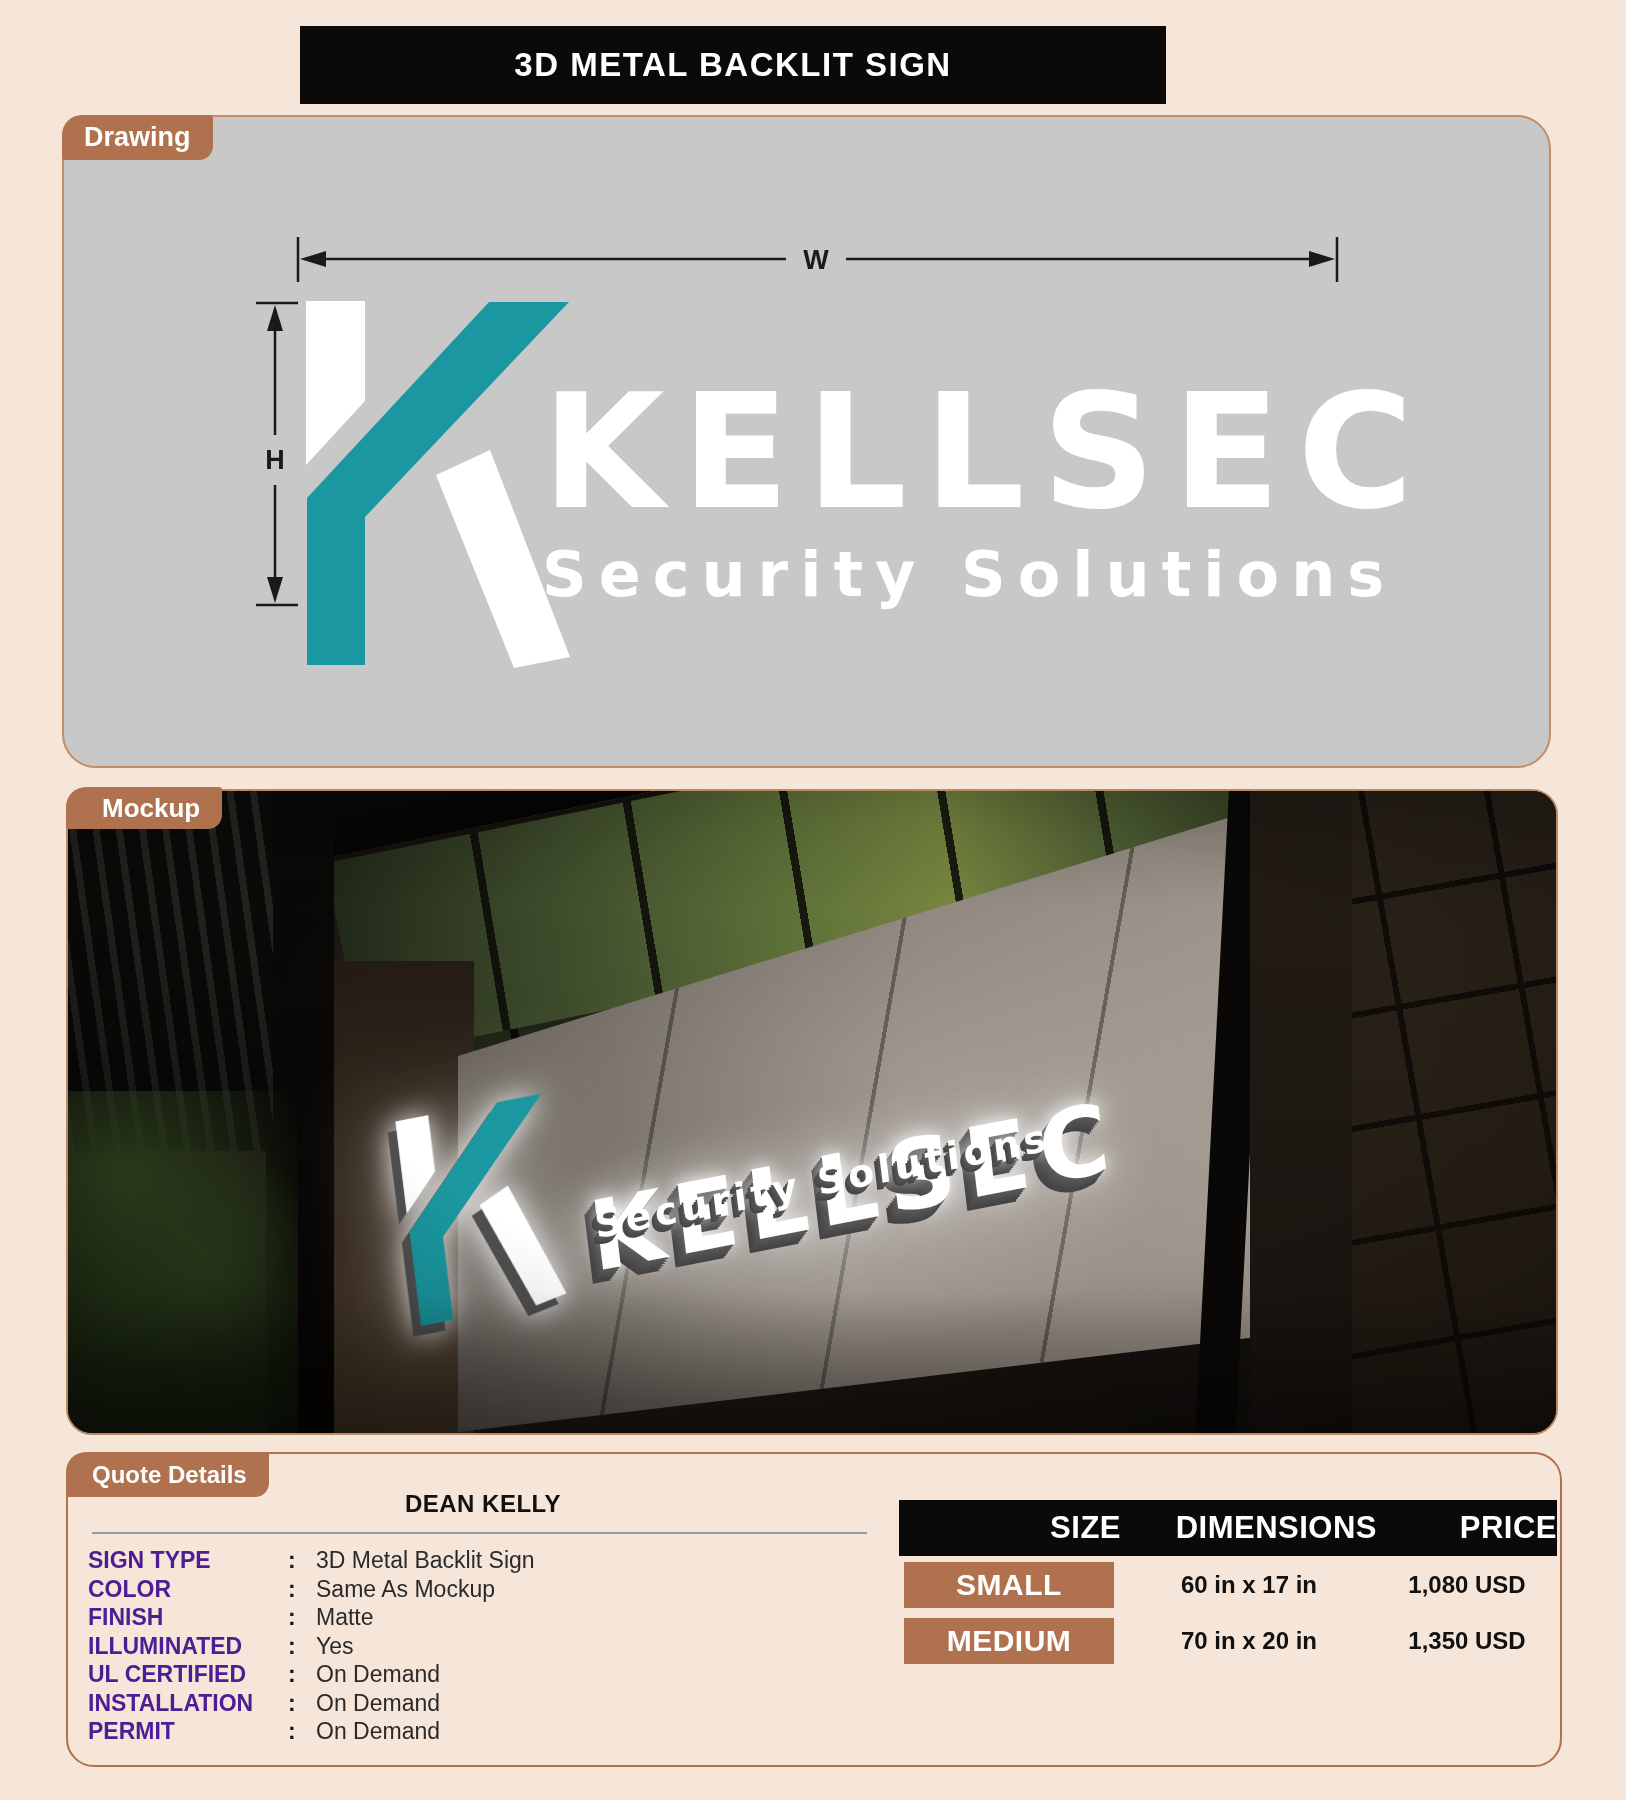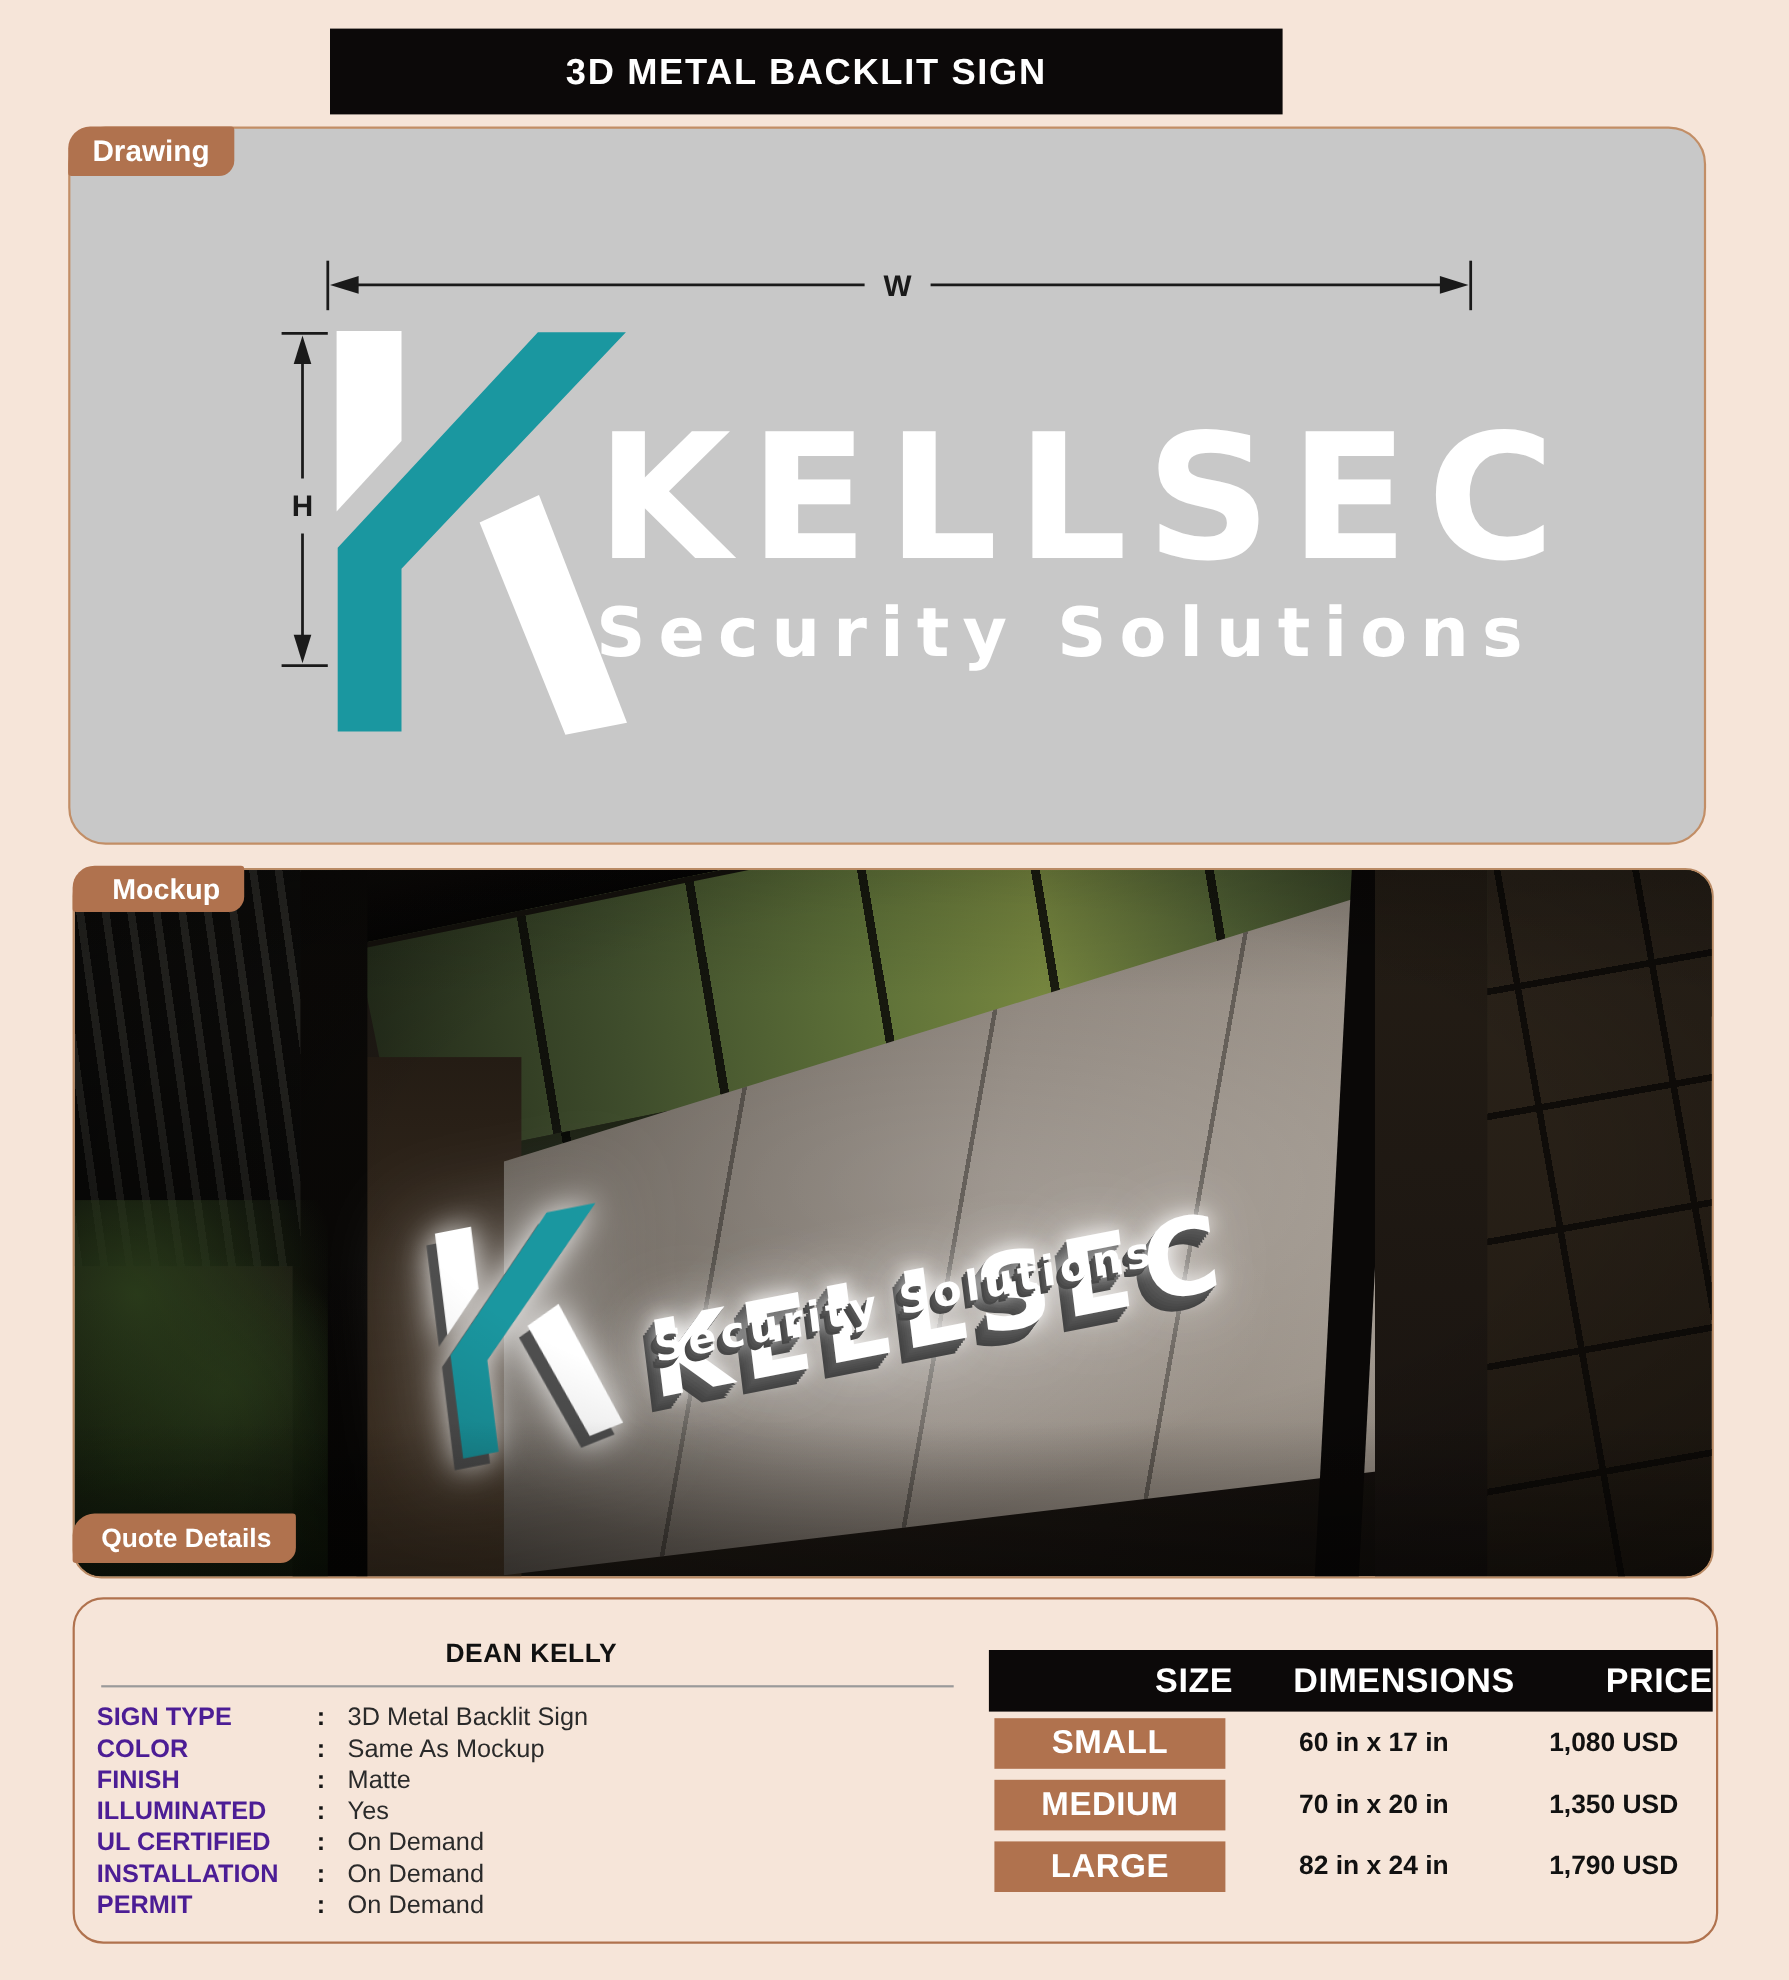--- a/index.html
+++ b/index.html
@@ -18,21 +18,21 @@
   }
 
   
   .tab {
     position:absolute; background:#b0724e; color:#fff; font-weight:bold;
     display:flex; align-items:center; padding:0 22px;
     border-radius:20px 3px 14px 3px; z-index:6;
   }
   .tab-drawing { left:62px; top:115px; height:45px; font-size:27px; }
   .tab-mockup  { left:66px; top:787px; height:42px; font-size:26px;padding-left:36px; }
-  .tab-quote   { left:66px; top:1376px; height:45px; font-size:24px;padding-left:26px; }
+  .tab-quote   { left:66px; top:1452px; height:45px; font-size:24px;padding-left:26px; }
 
   
   .drawing-box {
     position:absolute; left:62px; top:115px; width:1489px; height:653px;
     background:#c8c8c8; border:2px solid #c28e66; border-radius:34px; overflow:hidden;
   }
   .drawing-box svg { position:absolute; left:0; top:0; }
   .dim-stroke { stroke:#1a1a1a; stroke-width:2.5; }
   .dim-fill { fill:#1a1a1a; }
   .dim-text { fill:#1a1a1a; font-family:"Liberation Sans",sans-serif; font-weight:bold; font-size:27px; }
@@ -273,24 +273,19 @@
       <div class="size-row r1">
         <div class="size-badge">SMALL</div>
         <div class="size-dim">60 in x 17 in</div>
         <div class="size-price">1,080 USD</div>
       </div>
       <div class="size-row r2">
         <div class="size-badge">MEDIUM</div>
         <div class="size-dim">70 in x 20 in</div>
         <div class="size-price">1,350 USD</div>
       </div>
-      <div class="size-row r3">
-        <div class="size-badge">LARGE</div>
-        <div class="size-dim">82 in x 24 in</div>
-        <div class="size-price">1,790 USD</div>
-      </div>
     </div>
   </div>
   <div class="tab tab-quote">
     <span>Quote Details</span>
   </div>
 
 </div>
 
 </body></html>

